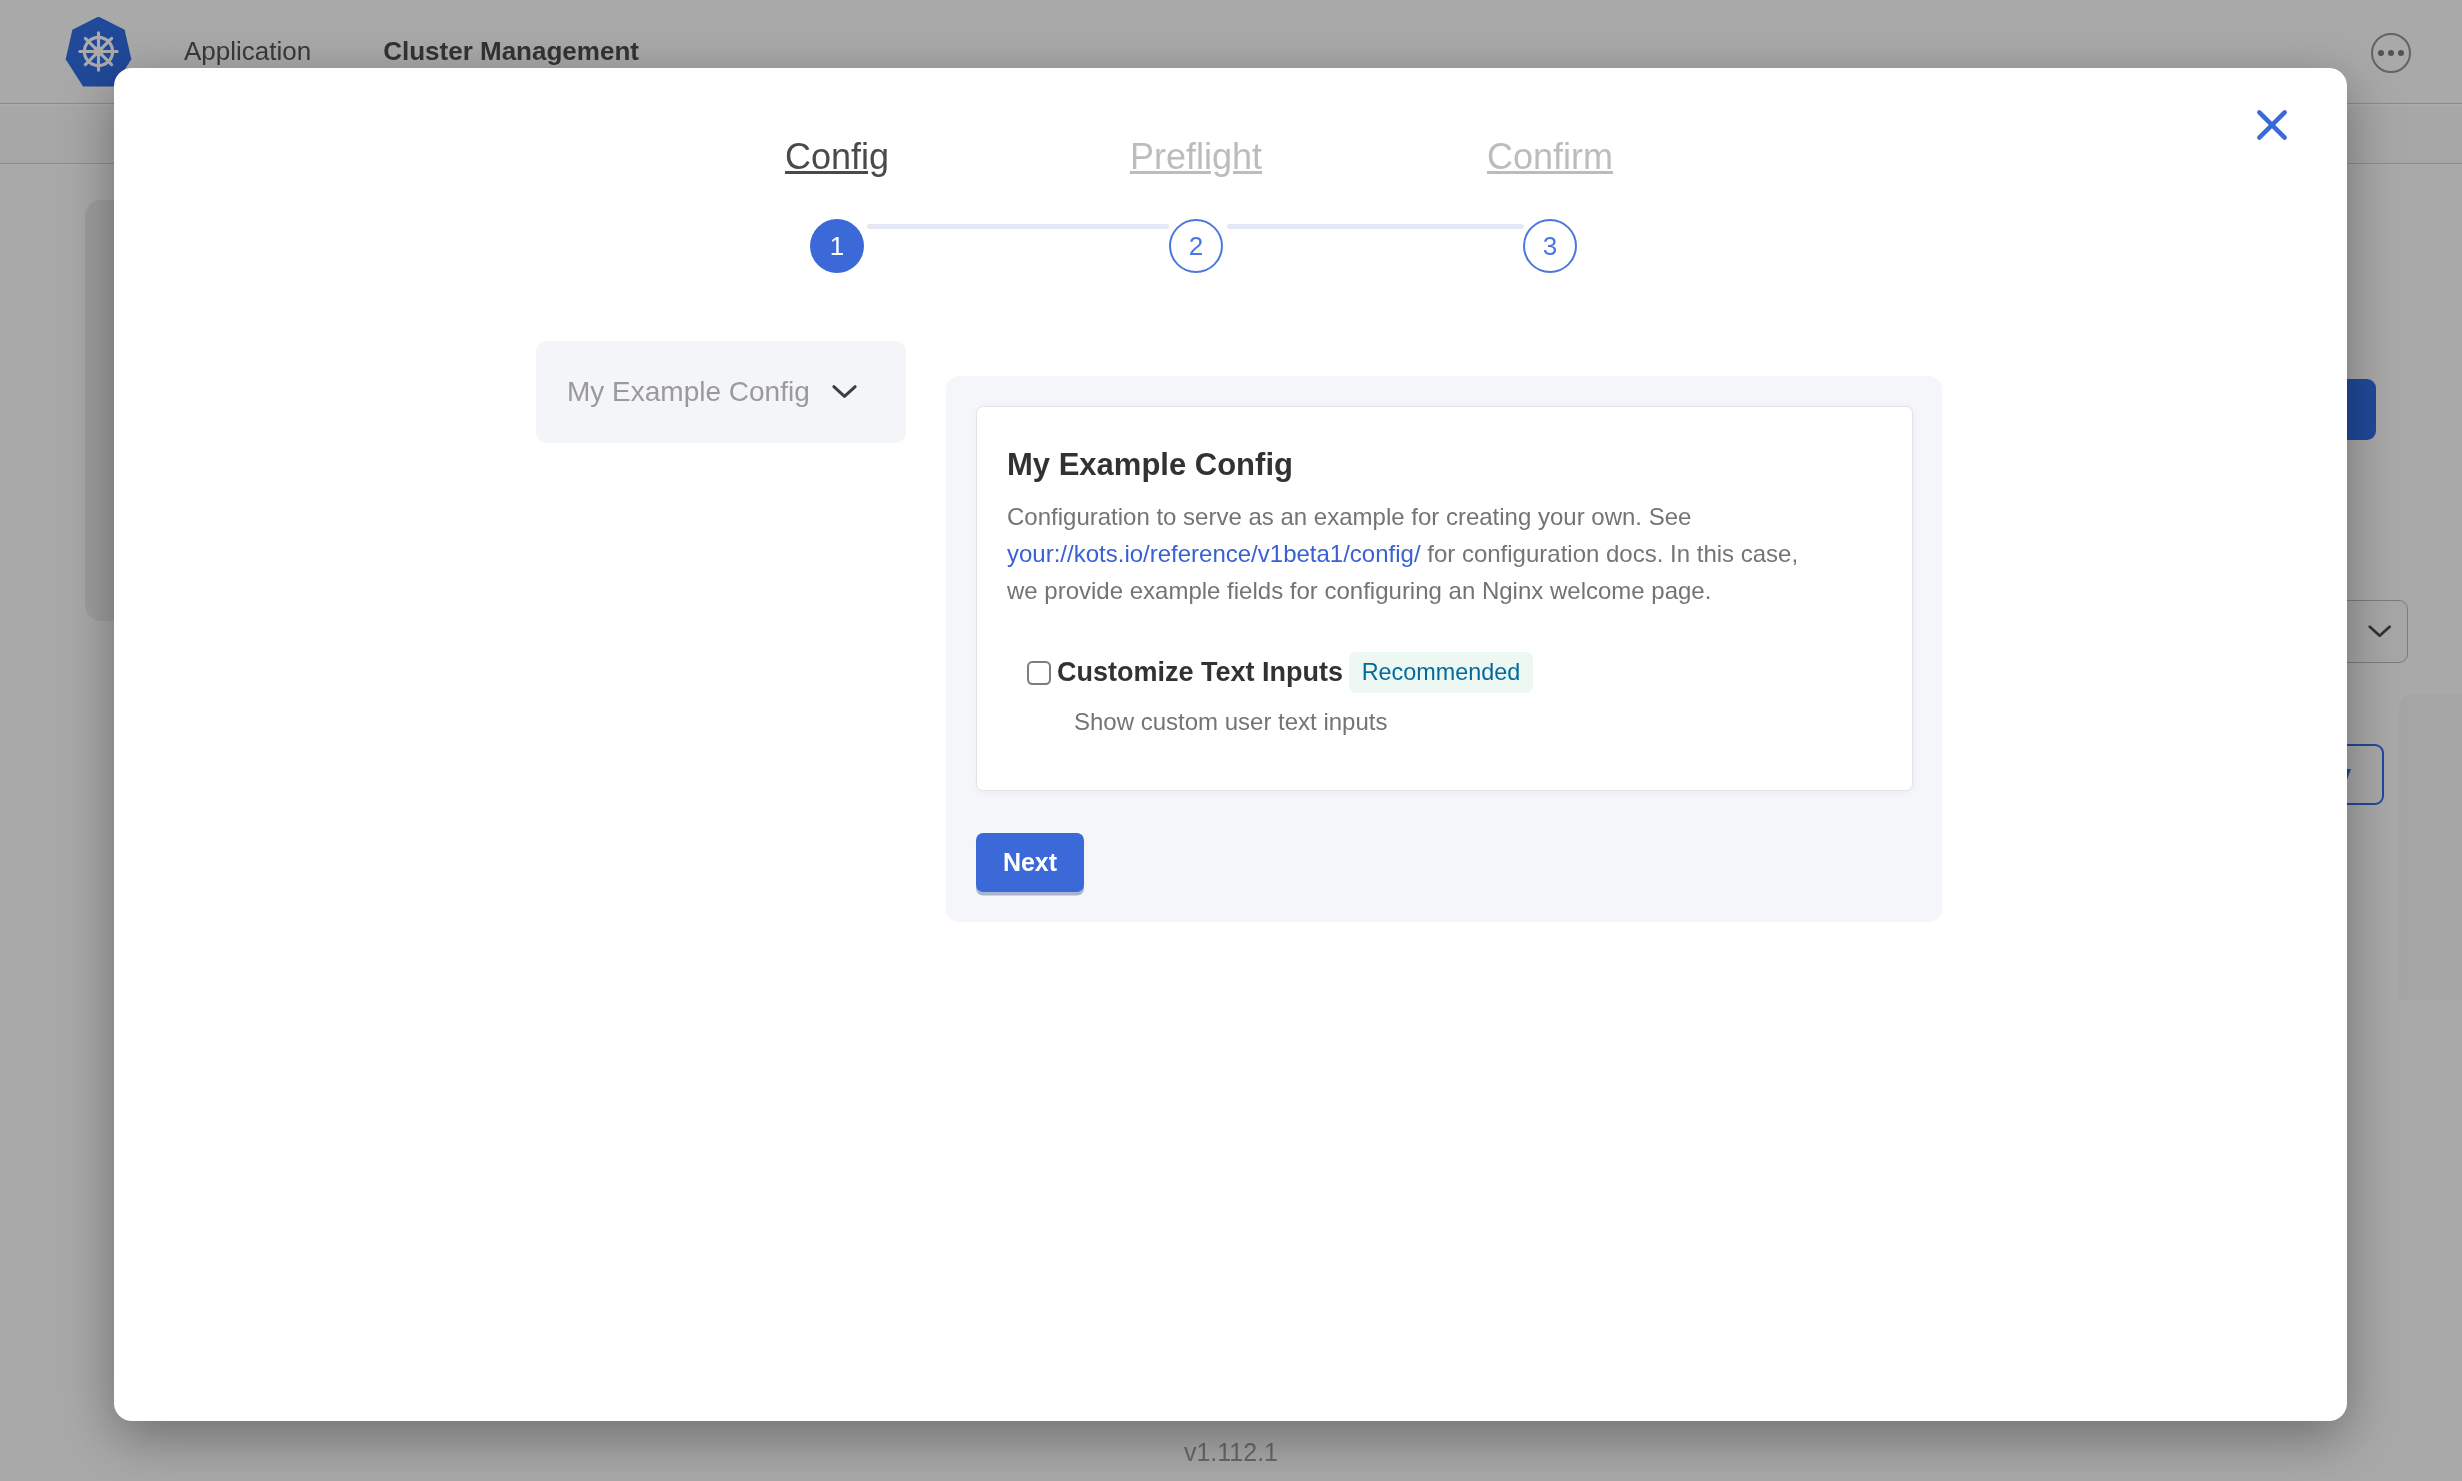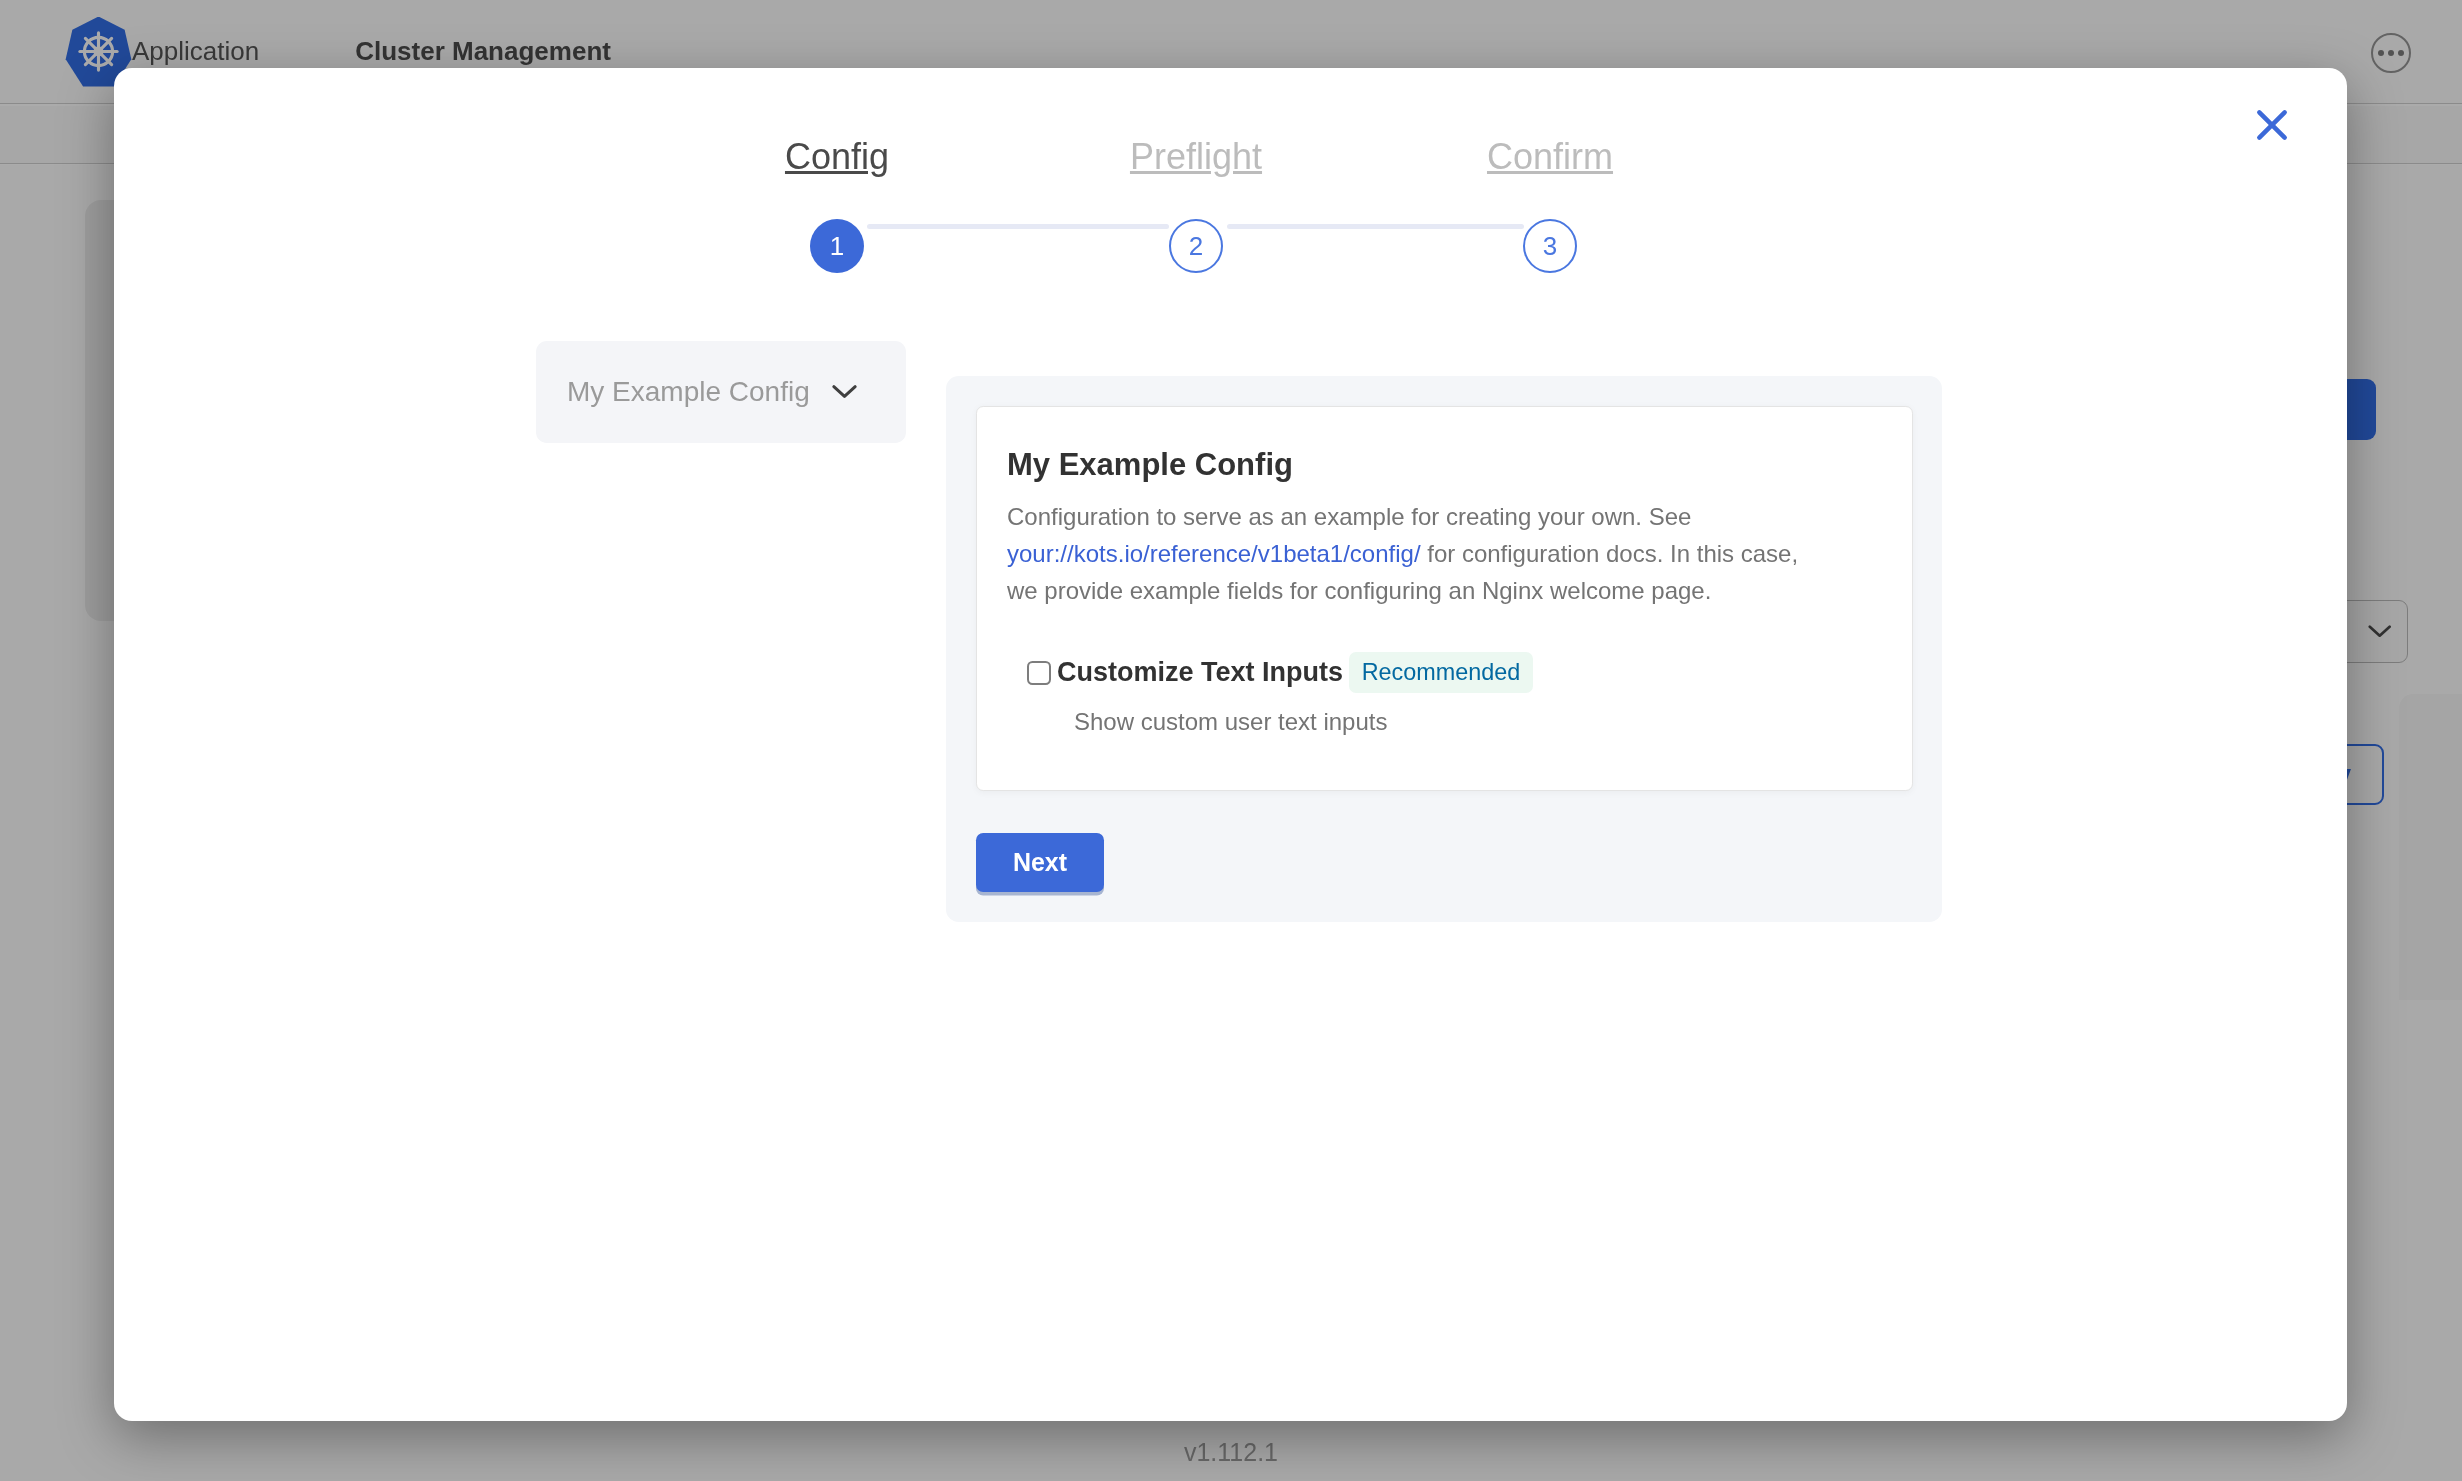--- a/index.html
+++ b/index.html
@@ -16,21 +16,21 @@
     background: #fdfdfd; border-bottom: 1.8px solid #cfcfcf;
     display: flex; align-items: center;
   }
   .k8s-logo {
     width: 67px; height: 70px; margin-left: 65px;
     background: #326de5;
     clip-path: polygon(50% 0%, 89% 19%, 99% 61%, 73% 100%, 27% 100%, 1% 61%, 11% 19%);
     display: flex; align-items: center; justify-content: center;
   }
   .k8s-logo svg { width: 47px; height: 47px; }
-  .nav-items { display: flex; align-items: center; gap: 96px; }
+  .nav-items { display: flex; align-items: center; margin-left: 52px; gap: 72px; }
   .nav-item { font-size: 26px; color: #565656; font-weight: 500; cursor: pointer; }
   .nav-item.emph { font-weight: 700; color: #4c4c4c; }
   .overflow-btn {
     position: absolute; right: 51px; top: 33px;
     width: 40px; height: 40px; border: 2.7px solid #949494; border-radius: 50%;
     display: flex; align-items: center; justify-content: center; gap: 3.6px; cursor: pointer;
   }
   .overflow-btn i { width: 6.3px; height: 6.3px; border-radius: 50%; background: #7d7d7d; }
 
   .sub-nav {
@@ -134,21 +134,21 @@
     width: 24px; height: 24px; border: 2.7px solid #7d7d7d; border-radius: 5.4px;
     background: #ffffff; cursor: pointer; flex: 0 0 auto;
   }
   .checkbox-label { font-size: 27px; font-weight: 700; color: #323232; cursor: pointer; }
   .badge {
     font-size: 23.4px; color: #0369a1; background: #ecf8f1;
     padding: 7.2px 12.6px; border-radius: 7px;
   }
   .checkbox-help { margin-top: 14.4px; margin-left: 67px; font-size: 24px; color: #747474; }
   .next-btn {
-    position: absolute; left: 30px; top: 457px; width: 128px; height: 59px;
+    position: absolute; left: 30px; top: 457px; width: 108px; height: 59px;
     background: #3c69d8; border: none; border-radius: 7.2px; cursor: pointer;
     color: #ffffff; font-size: 25px; font-weight: 700;
     font-family: "Liberation Sans", "DejaVu Sans", sans-serif;
     box-shadow: 0 3.6px 0 rgba(24,59,134,0.35);
   }
 </style>
 </head>
 <body>
 
 <div class="top-nav">

